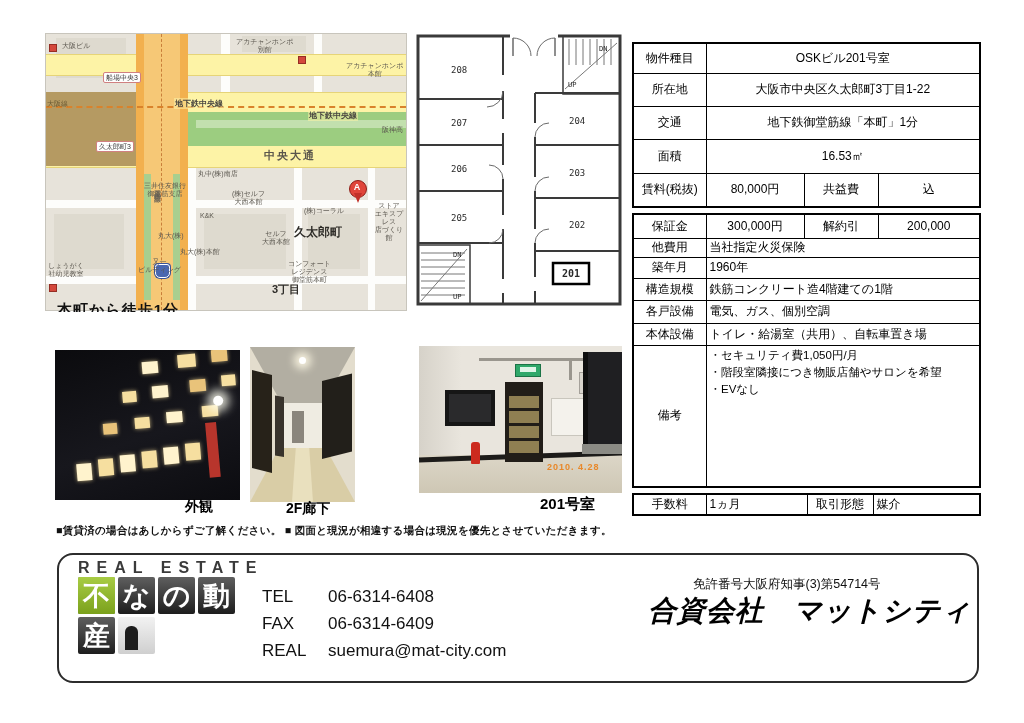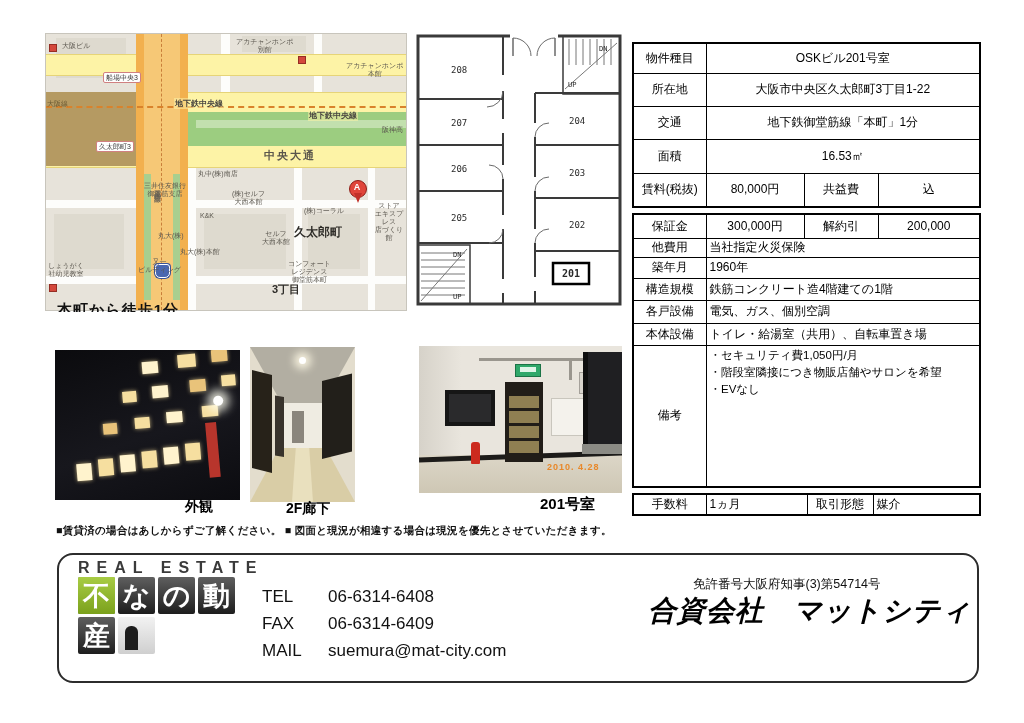--- a/index.html
+++ b/index.html
@@ -456,20 +456,20 @@
         <i></i>
       </div>
   </div>
   <div class="abs crow" style="top:587px;">
     <span class="lab">TEL</span><span>06-6314-6408</span>
   </div>
   <div class="abs crow" style="top:614px;">
     <span class="lab">FAX</span><span>06-6314-6409</span>
   </div>
   <div class="abs crow" style="top:641px;">
-    <span class="lab">MAIL</span><span>suemura@mat-city.com</span>
+    <span class="lab">REAL</span><span>suemura@mat-city.com</span>
   </div>
   <div class="abs license">
     <span class="lab">免許番号</span><span>大阪府知事(3)第54714号</span>
   </div>
   <div class="abs company">合資会社　マットシティ</div>
 
 </div>
 
 </body></html>

